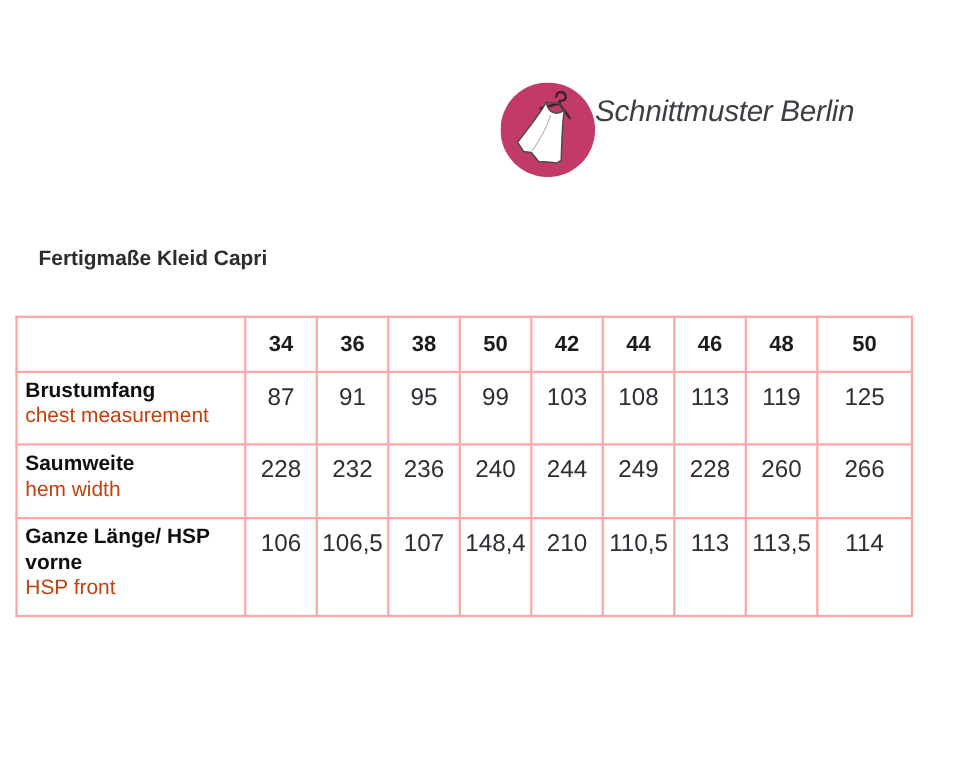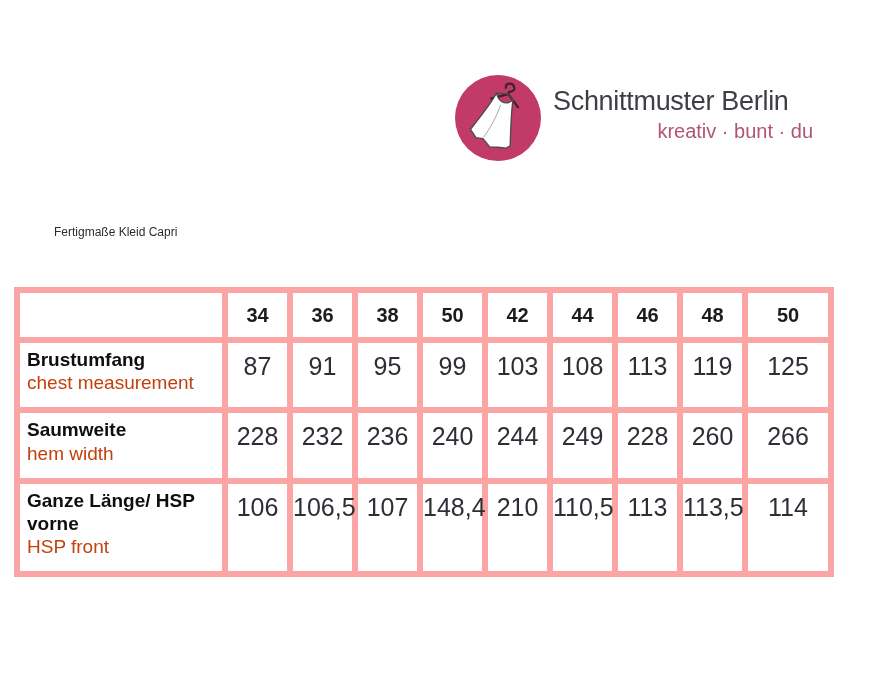--- a/index.html
+++ b/index.html
@@ -19,23 +19,23 @@
     top: 75px;
     display: flex;
     align-items: flex-start;
   }
   .logo-circle {
     width: 86px;
     height: 86px;
     flex: 0 0 86px;
   }
   .brand-text {
-    margin-left: 12px;
     margin-top: 11px;
     width: 260px;
+    font-style: italic;
   }
   .brand-name {
     font-size: 27px;
     letter-spacing: -0.3px;
     color: #3e3e44;
     font-weight: 400;
     white-space: nowrap;
   }
   .brand-tagline {
     margin-top: 3px;
@@ -43,53 +43,52 @@
     color: #b25476;
     text-align: right;
     font-weight: 400;
   }
 
   
   .doc-title {
     position: absolute;
     left: 35px;
     top: 225px;
-    font-size: 12px;
-    font-weight: 400;
+    font-size: 19px;
+    font-weight: 700;
     color: #2d2d2d;
-    margin-left: 19px;
   }
 
   
   .size-table {
     position: absolute;
     left: 14px;
     top: 287px;
     width: 814px;
     border-collapse: collapse;
     table-layout: fixed;
   }
   .size-table th,
   .size-table td {
-    border: 6px solid #fca5a5;
+    border: 2px solid #fca5a5;
   }
   .size-table thead tr { height: 50px; }
   .size-table tbody tr:nth-child(1),
   .size-table tbody tr:nth-child(2) { height: 56px; }
   .size-table tbody tr:nth-child(3) { height: 81px; }
 
   .size-table th {
     font-weight: bold;
     font-size: 20px;
     color: #1c1c1c;
     text-align: center;
     vertical-align: middle;
   }
   .val-cell {
-    font-size: 25px;
+    font-size: 22px;
     color: #2e2f36;
     text-align: center;
     vertical-align: top;
     padding-top: 9px;
   }
   .label-cell {
     vertical-align: top;
     padding: 5px 6px 13px 7px;
   }
   .label-cell .de {
@@ -119,21 +118,20 @@
           <path d="M30,27 L44.5,17 L58,26" fill="none" stroke="#3b2230" stroke-width="2.2" stroke-linecap="round"></path>
           <path d="M33,20 C32,30 28,42 21,63 L29,69 L36,67.5 L45,73 L53,70.5 L61,68.5 L64,65
                    C57,44 53,32 51,21 C46,29 38,28 33,20 Z" fill="#ffffff" stroke="#4d4d4d" stroke-width="1.4" stroke-linejoin="round"></path>
           <path d="M33,20 L44.5,17 L51,21" fill="none" stroke="#4d4d4d" stroke-width="1.2"></path>
           <path d="M41,30 C41,44 39,56 36,66" fill="none" stroke="#4d4d4d" stroke-width="0.8" opacity="0.55"></path>
         </g>
       </svg>
     </div>
     <div class="brand-text">
       <div class="brand-name">Schnittmuster Berlin</div>
-      <div class="brand-tagline">kreativ · bunt · du</div>
     </div>
   </header>
 
   <h1 class="doc-title">Fertigmaße Kleid Capri</h1>
 
   <table class="size-table">
     <colgroup id="size-colgroup">
         <col style="width: 208px;">
         <col style="width: 65px;">
         <col style="width: 65px;">

